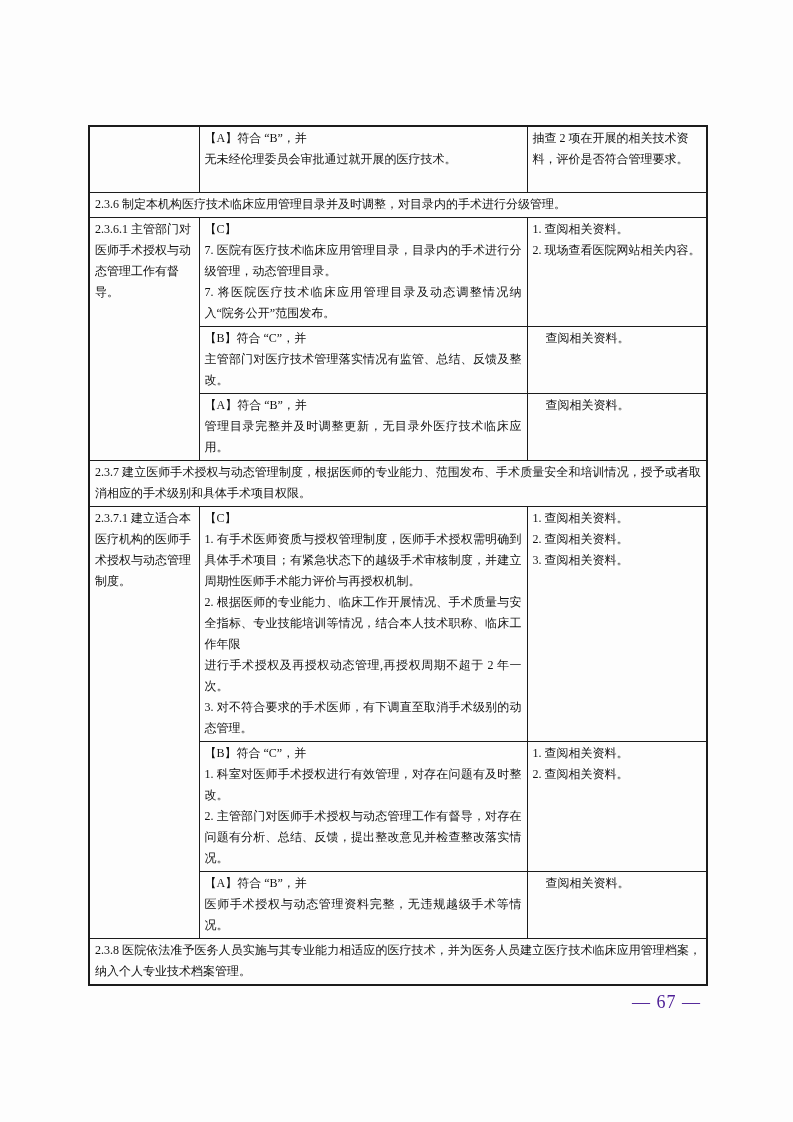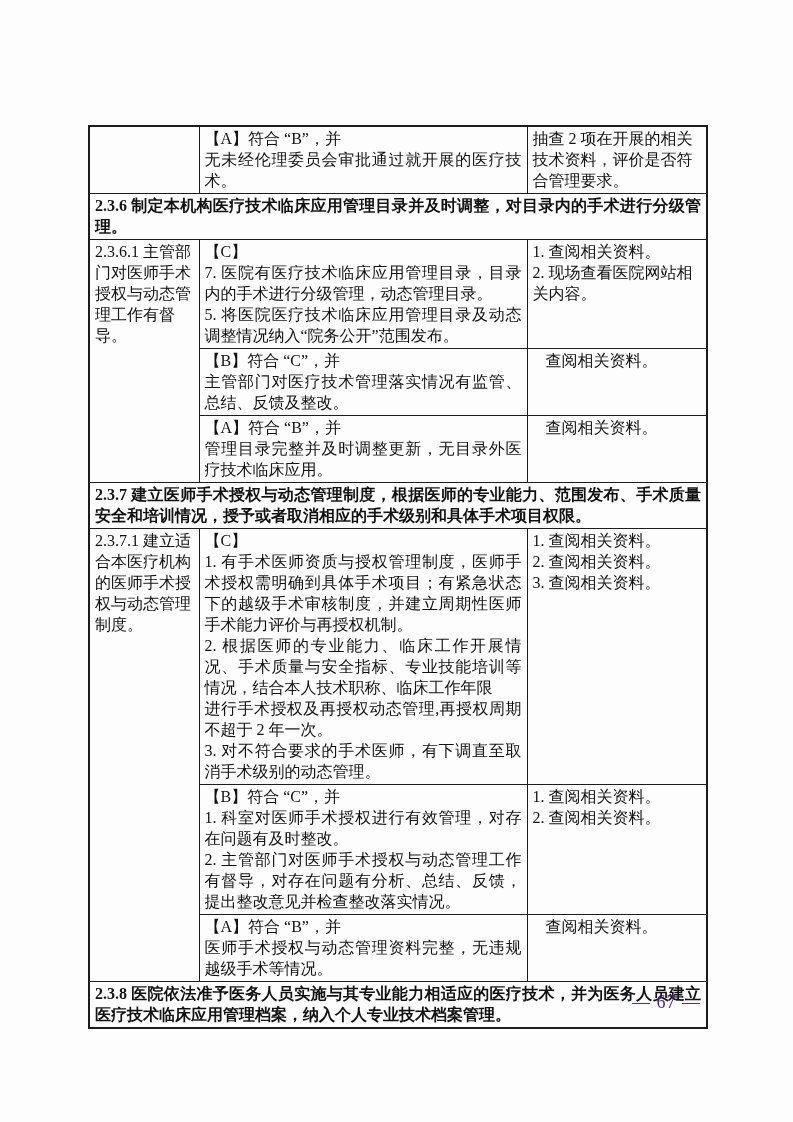--- a/index.html
+++ b/index.html
@@ -16,30 +16,30 @@
     position:absolute; left:88px; top:125px;
     width:618px;
     border-collapse:collapse;
     table-layout:fixed;
     border:2px solid #1c1c1c;
   }
   table.std td {
     border:1px solid #1c1c1c;
     vertical-align:top;
     padding:1px 5px 2px 5px;
-    font-size:16px;
+    font-size:12px;
     line-height:21px;
   }
   td.c1 { padding:1px 2px 2px 3px; }
   td.c1 p { text-align:left; }
   .para { text-align:justify; }
   .m-para { text-align:left; }
   .m-indent { padding-left:13px; }
   td.section {
-    font-weight:bold;
+    font-weight:normal;
     padding:2px 4px 3px 6px;
     text-align:justify;
     font-size:14.8px;
     line-height:21px;
   }
   tr.toprow td { height:66px; }
   .pageno {
     position:absolute;
     top:992px; right:92px;
     font-size:18px;
@@ -75,21 +75,21 @@
       <td class="section" colspan="3">2.3.6 制定本机构医疗技术临床应用管理目录并及时调整，对目录内的手术进行分级管理。</td>
     </tr>
 
     <tr>
       <td class="c1" rowspan="3">
         <p class="para">2.3.6.1 主管部门对医师手术授权与动态管理工作有督导。</p>
       </td>
       <td class="c2">
         <p class="para">【C】</p>
         <p class="para">7. 医院有医疗技术临床应用管理目录，目录内的手术进行分级管理，动态管理目录。</p>
-        <p class="para">5. 将医院医疗技术临床应用管理目录及动态调整情况纳入“院务公开”范围发布。</p>
+        <p class="para">7. 将医院医疗技术临床应用管理目录及动态调整情况纳入“院务公开”范围发布。</p>
       </td>
       <td class="c3">
         <p class="m-para">1. 查阅相关资料。</p>
         <p class="m-para">2. 现场查看医院网站相关内容。</p>
       </td>
     </tr>
 
     <tr>
       <td class="c2">
         <p class="para">【B】符合 “C”，并</p>

